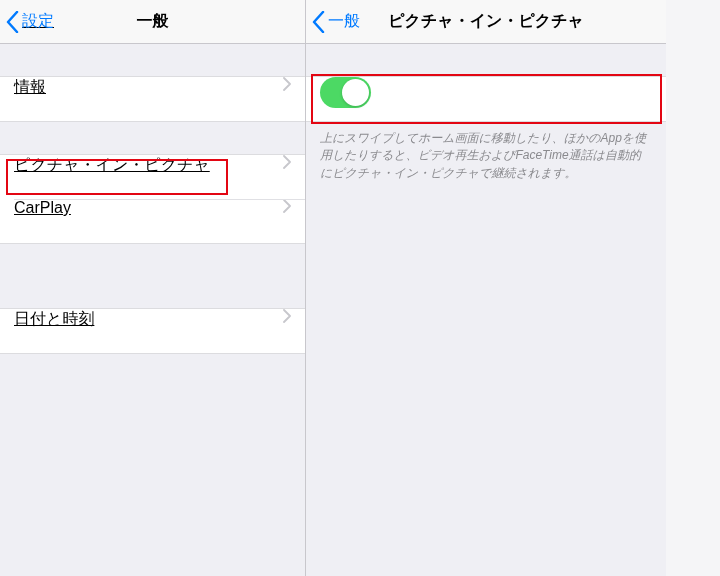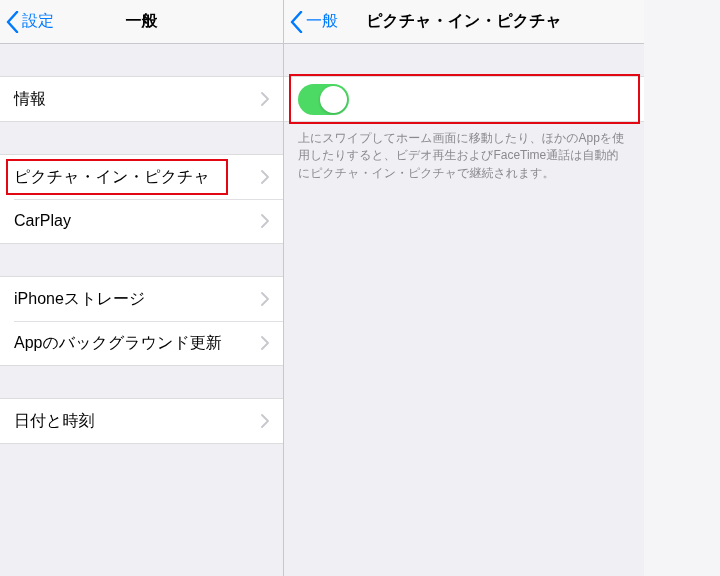--- a/index.html
+++ b/index.html
@@ -10,21 +10,21 @@
   height: 576px;
   display: flex;
   font-size: 15px;
 }
 .screen {
   height: 576px;
   background: #efeff4;
   display: flex;
   flex-direction: column;
 }
-.screen-left { width: 284px; border-right: 1px solid #c8c7cc; }
+.screen-left { width: 306px; border-right: 1px solid #c8c7cc; text-decoration: underline; }
 .screen-right { width: 360px; }
 
 .navbar {
   height: 44px;
   background: #f8f8f8;
   border-bottom: 1px solid #c8c7cc;
   display: flex;
   align-items: center;
   position: relative;
 }
@@ -47,21 +47,21 @@
   white-space: nowrap;
 }
 
 .scroll { flex: 1; overflow: hidden; }
 .spacer-lg { height: 32px; }
 
 .cell {
   height: 44px;
   background: #fff;
   display: flex;
-  align-items: center;
+  align-items: flex-start;
   padding: 0 14px;
   position: relative;
   cursor: pointer;
 }
 .cell + .cell::before {
   content: "";
   position: absolute;
   left: 14px; right: 0; top: 0;
   height: 1px;
   background: #e0e0e4;
@@ -95,20 +95,21 @@
   border-radius: 50%;
   background: #fff;
   box-shadow: 0 1px 3px rgba(0,0,0,0.2);
 }
 
 .footer-text {
   padding: 8px 14px 0 14px;
   font-size: 12px;
   line-height: 1.45;
   color: #8a8a8e;
+  font-style: italic;
 }
 </style>
 </head>
 <body>
 
 <div class="screen screen-left">
   <div class="navbar">
     <div class="nav-back">
       <svg viewBox="0 0 13 22">
           <path d="M11 1 L2 11 L11 21" stroke="#007aff" stroke-width="2.5" fill="none" stroke-linecap="round" stroke-linejoin="round"></path>
@@ -143,38 +144,20 @@
       <div class="cell">
         <span class="cell-label">CarPlay</span>
         <span class="chevron">
             <svg viewBox="0 0 8 14">
               <path d="M1 1 L7 7 L1 13" stroke="#c7c7cc" stroke-width="1.8" fill="none" stroke-linecap="round" stroke-linejoin="round"></path>
             </svg>
           </span>
       </div>
     </div>
     <div class="spacer-lg"></div>
-    <div class="group">
-      <div class="cell">
-        <span class="cell-label">iPhoneストレージ</span>
-        <span class="chevron">
-            <svg viewBox="0 0 8 14">
-              <path d="M1 1 L7 7 L1 13" stroke="#c7c7cc" stroke-width="1.8" fill="none" stroke-linecap="round" stroke-linejoin="round"></path>
-            </svg>
-          </span>
-      </div>
-      <div class="cell">
-        <span class="cell-label">Appのバックグラウンド更新</span>
-        <span class="chevron">
-            <svg viewBox="0 0 8 14">
-              <path d="M1 1 L7 7 L1 13" stroke="#c7c7cc" stroke-width="1.8" fill="none" stroke-linecap="round" stroke-linejoin="round"></path>
-            </svg>
-          </span>
-      </div>
-    </div>
     <div class="spacer-lg"></div>
     <div class="group">
       <div class="cell">
         <span class="cell-label">日付と時刻</span>
         <span class="chevron">
             <svg viewBox="0 0 8 14">
               <path d="M1 1 L7 7 L1 13" stroke="#c7c7cc" stroke-width="1.8" fill="none" stroke-linecap="round" stroke-linejoin="round"></path>
             </svg>
           </span>
       </div>

